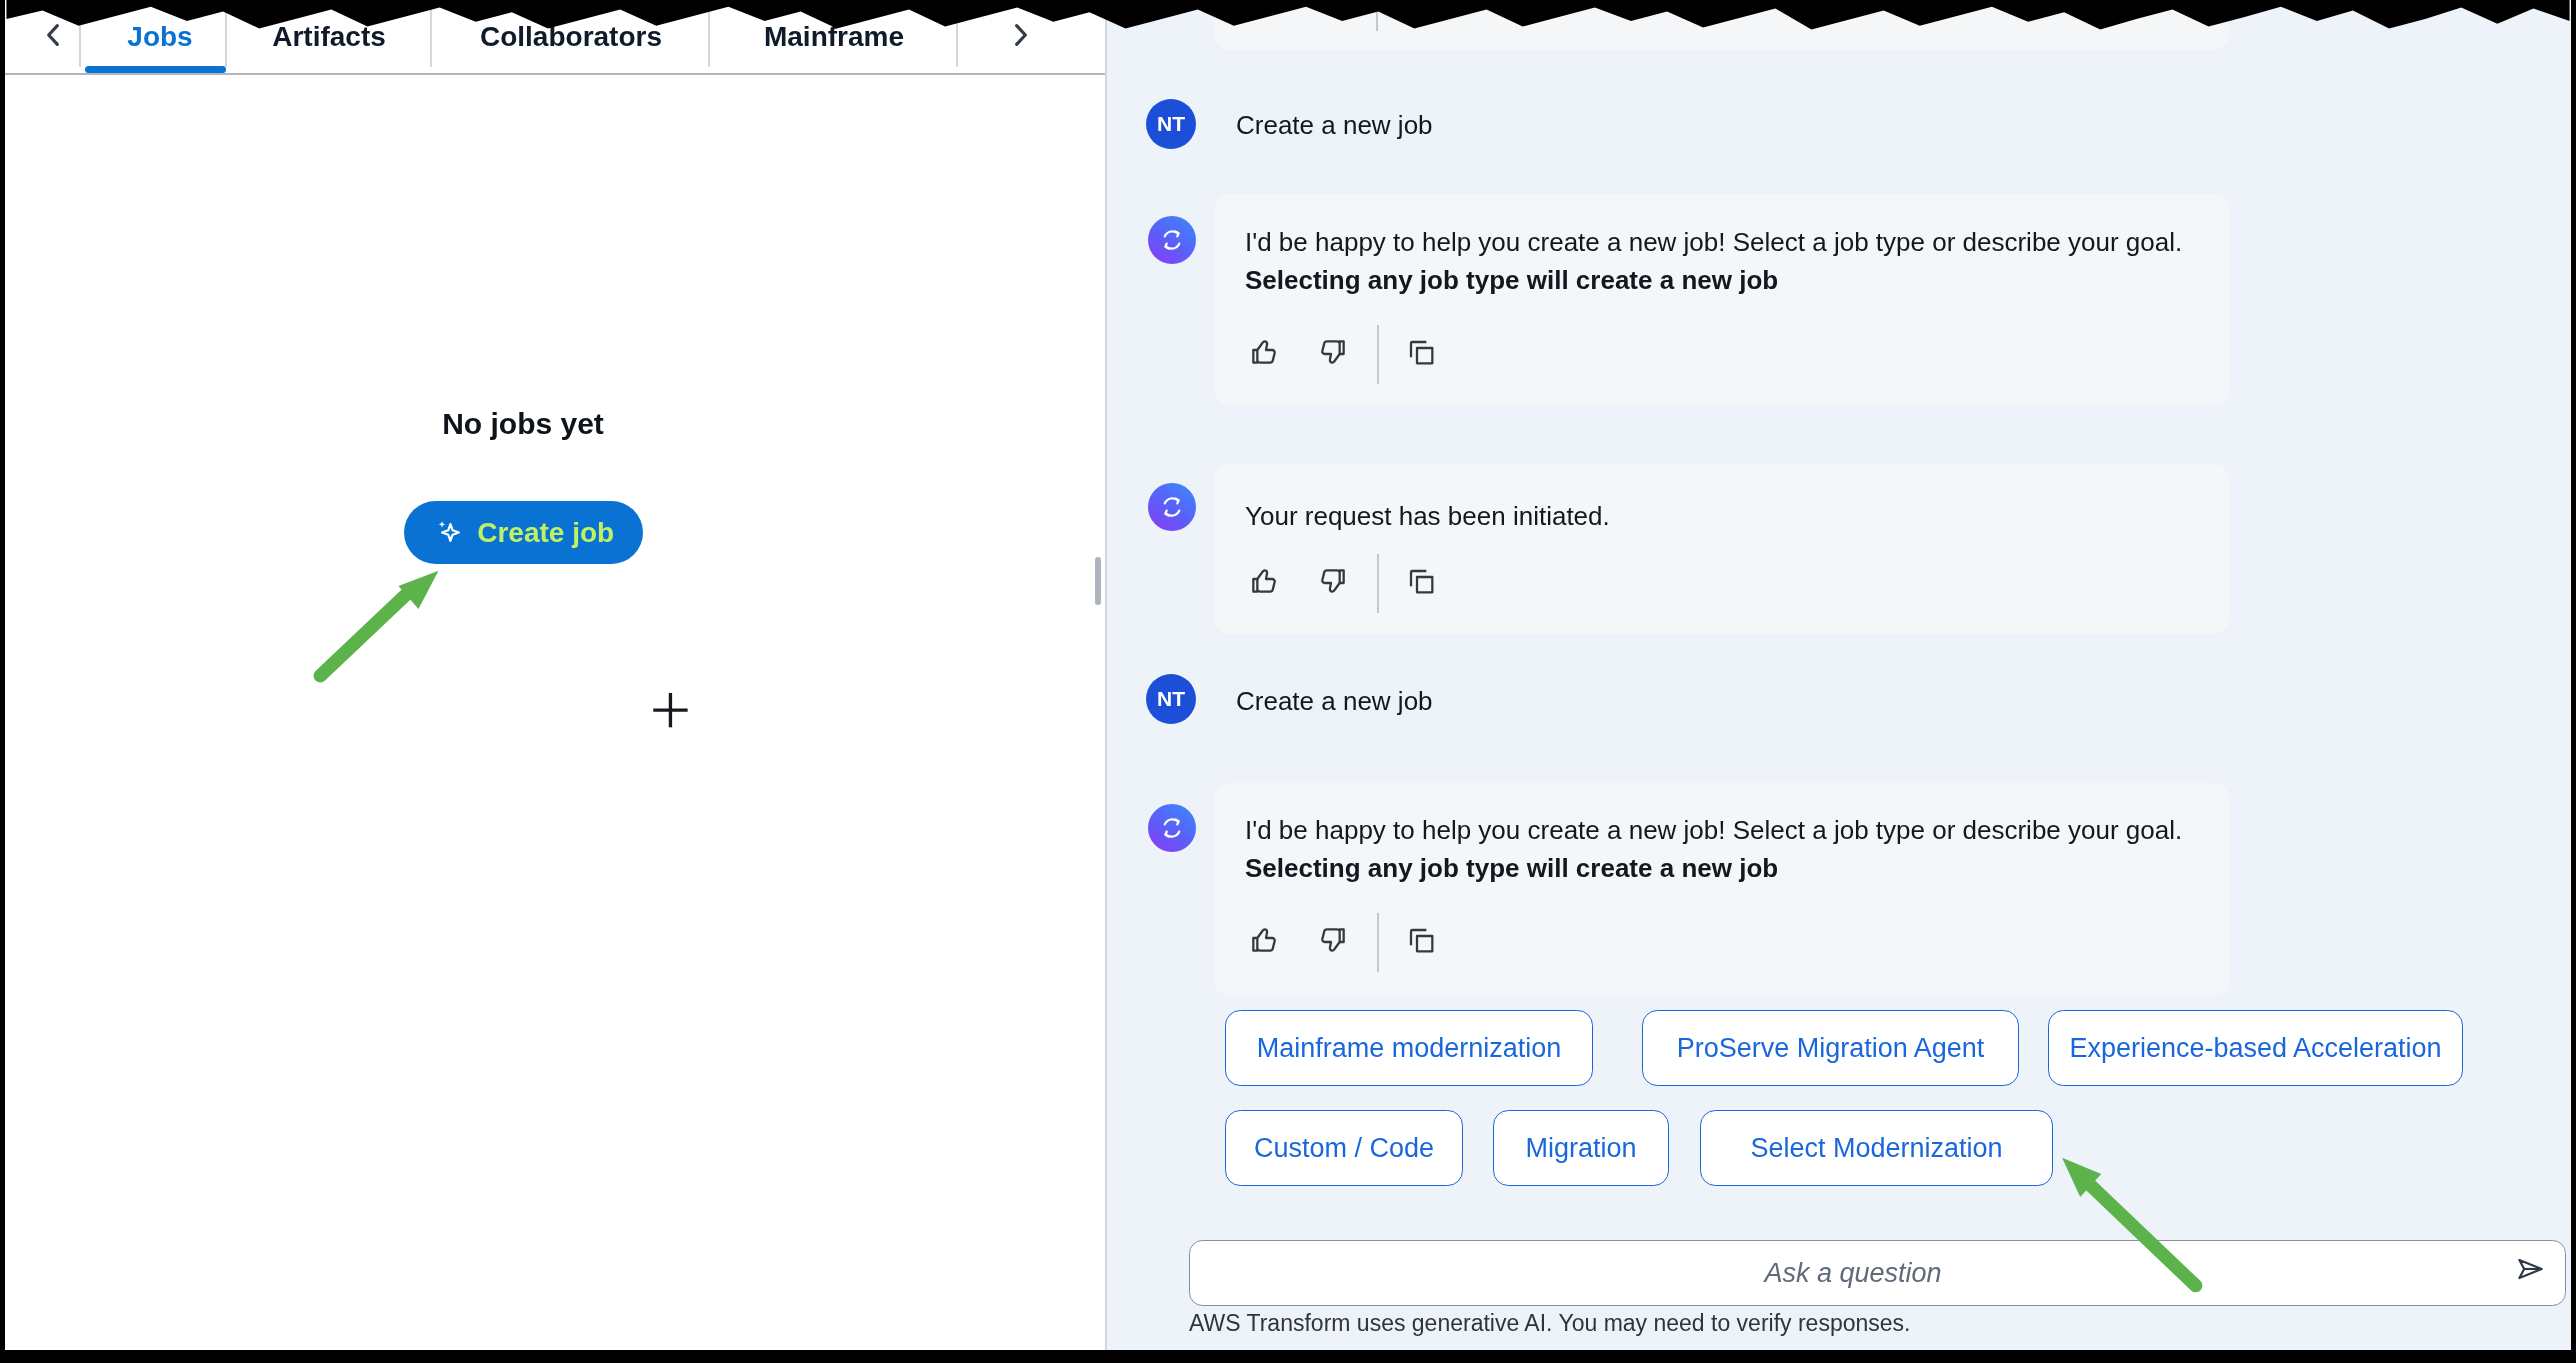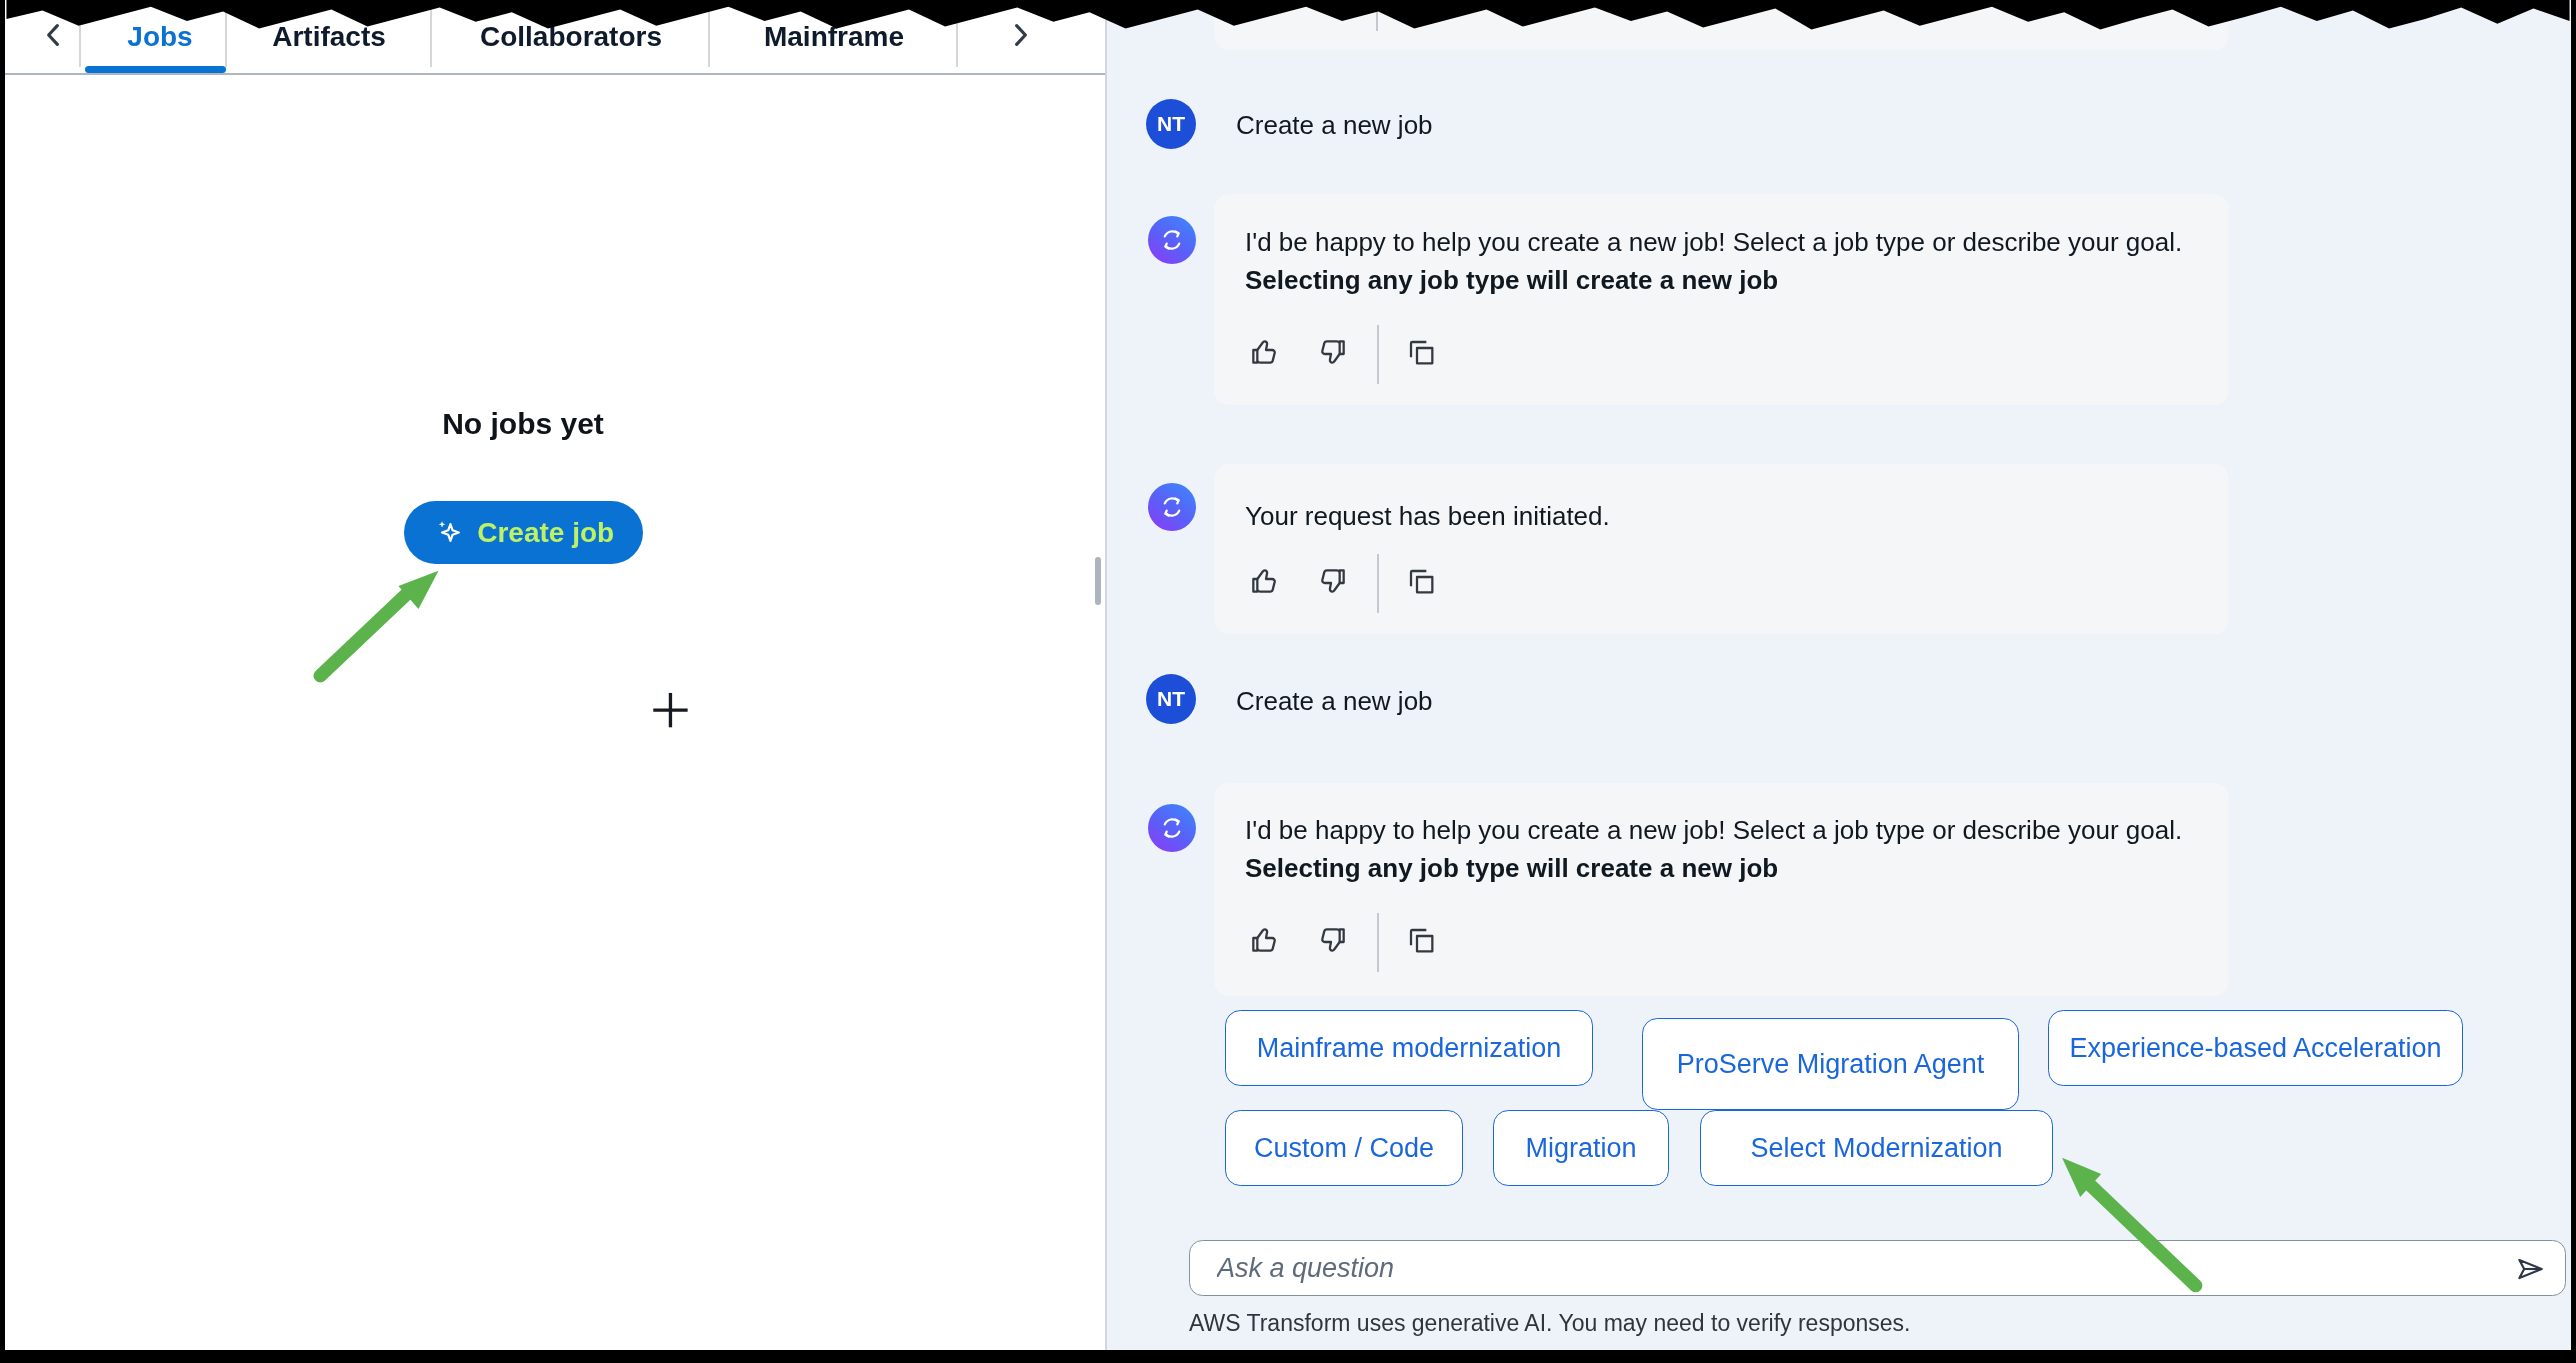--- a/index.html
+++ b/index.html
@@ -33,23 +33,23 @@
                display:flex;align-items:center;justify-content:center;font-size:21px;font-weight:700;}
   .avatar-ai{width:48px;height:48px;border-radius:50%;
              background:linear-gradient(215deg,#3e86fb 5%,#5b5ef8 55%,#8b3df6 95%);
              display:flex;align-items:center;justify-content:center;}
   .action-icon{width:32px;height:32px;color:#333941;cursor:pointer;}
   .action-sep{width:1.9px;height:59px;background:#c3c8cf;}
 
   .job-btn{background:#fff;border:1.9px solid #1a66dd;border-radius:15.3px;color:#1a66dd;
            font-size:27px;display:flex;align-items:center;justify-content:center;cursor:pointer;white-space:nowrap;}
 
-  .ask-input{left:1189px;top:1240px;width:1377px;height:56px;border-radius:13.4px;border:1.9px solid #85909e;
+  .ask-input{left:1189px;top:1240px;width:1377px;height:66px;border-radius:13.4px;border:1.9px solid #85909e;
              background:#fff;box-sizing:border-box;padding:0 76px 0 27px;font-size:27px;font-style:italic;color:#30353c;outline:none;
-             font-family:"Liberation Sans","DejaVu Sans",sans-serif;}
+             font-family:"Liberation Sans","DejaVu Sans",sans-serif;text-align:center;}
   .ask-input::placeholder{color:#5f6b7a;font-style:italic;}
   .footer-note{left:1189px;top:1310px;width:1377px;font-size:23px;color:#30353c;}
 
   
   .frame{background:#000;}
   svg{display:block;}
 </style>
 </head>
 <body>
 
@@ -197,21 +197,21 @@
     <div class="abs action-sep" style="left:163px;top:130px;"></div>
     <div class="abs action-icon" style="left:191px;top:141px;">
       <svg width="32" height="32" viewBox="0 0 24 24" fill="none" stroke="currentColor" stroke-width="1.7" stroke-linejoin="round">
           <rect x="9" y="9" width="11.5" height="11.5"></rect>
           <path d="M4.5 16 V5.5 a1 1 0 0 1 1-1 H16"></path>
         </svg>
     </div>
   </div>
 
   <button class="abs job-btn" style="left:1225px;top:1010px;width:368px;height:76px;">Mainframe modernization</button>
-  <button class="abs job-btn" style="left:1642px;top:1010px;width:377px;height:92px;margin-top:8px;">ProServe Migration Agent</button>
+  <button class="abs job-btn" style="left:1642px;top:1010px;width:377px;height:76px;">ProServe Migration Agent</button>
   <button class="abs job-btn" style="left:2048px;top:1010px;width:415px;height:76px;">Experience-based Acceleration</button>
   <button class="abs job-btn" style="left:1225px;top:1110px;width:238px;height:76px;">Custom / Code</button>
   <button class="abs job-btn" style="left:1493px;top:1110px;width:176px;height:76px;">Migration</button>
   <button class="abs job-btn" style="left:1700px;top:1110px;width:353px;height:76px;">Select Modernization</button>
 
   <input class="abs ask-input" type="text" placeholder="Ask a question" style="">
   <div class="abs" style="left:2513px;top:1252px;color:#2e3744;">
     <svg width="34" height="34" viewBox="0 0 32 32" fill="none" stroke="currentColor" stroke-width="2" stroke-linejoin="round">
         <path d="M6 7.5 L27 16 L6 24.5 L10.5 16 Z"></path>
         <path d="M10.5 16 H26"></path>

